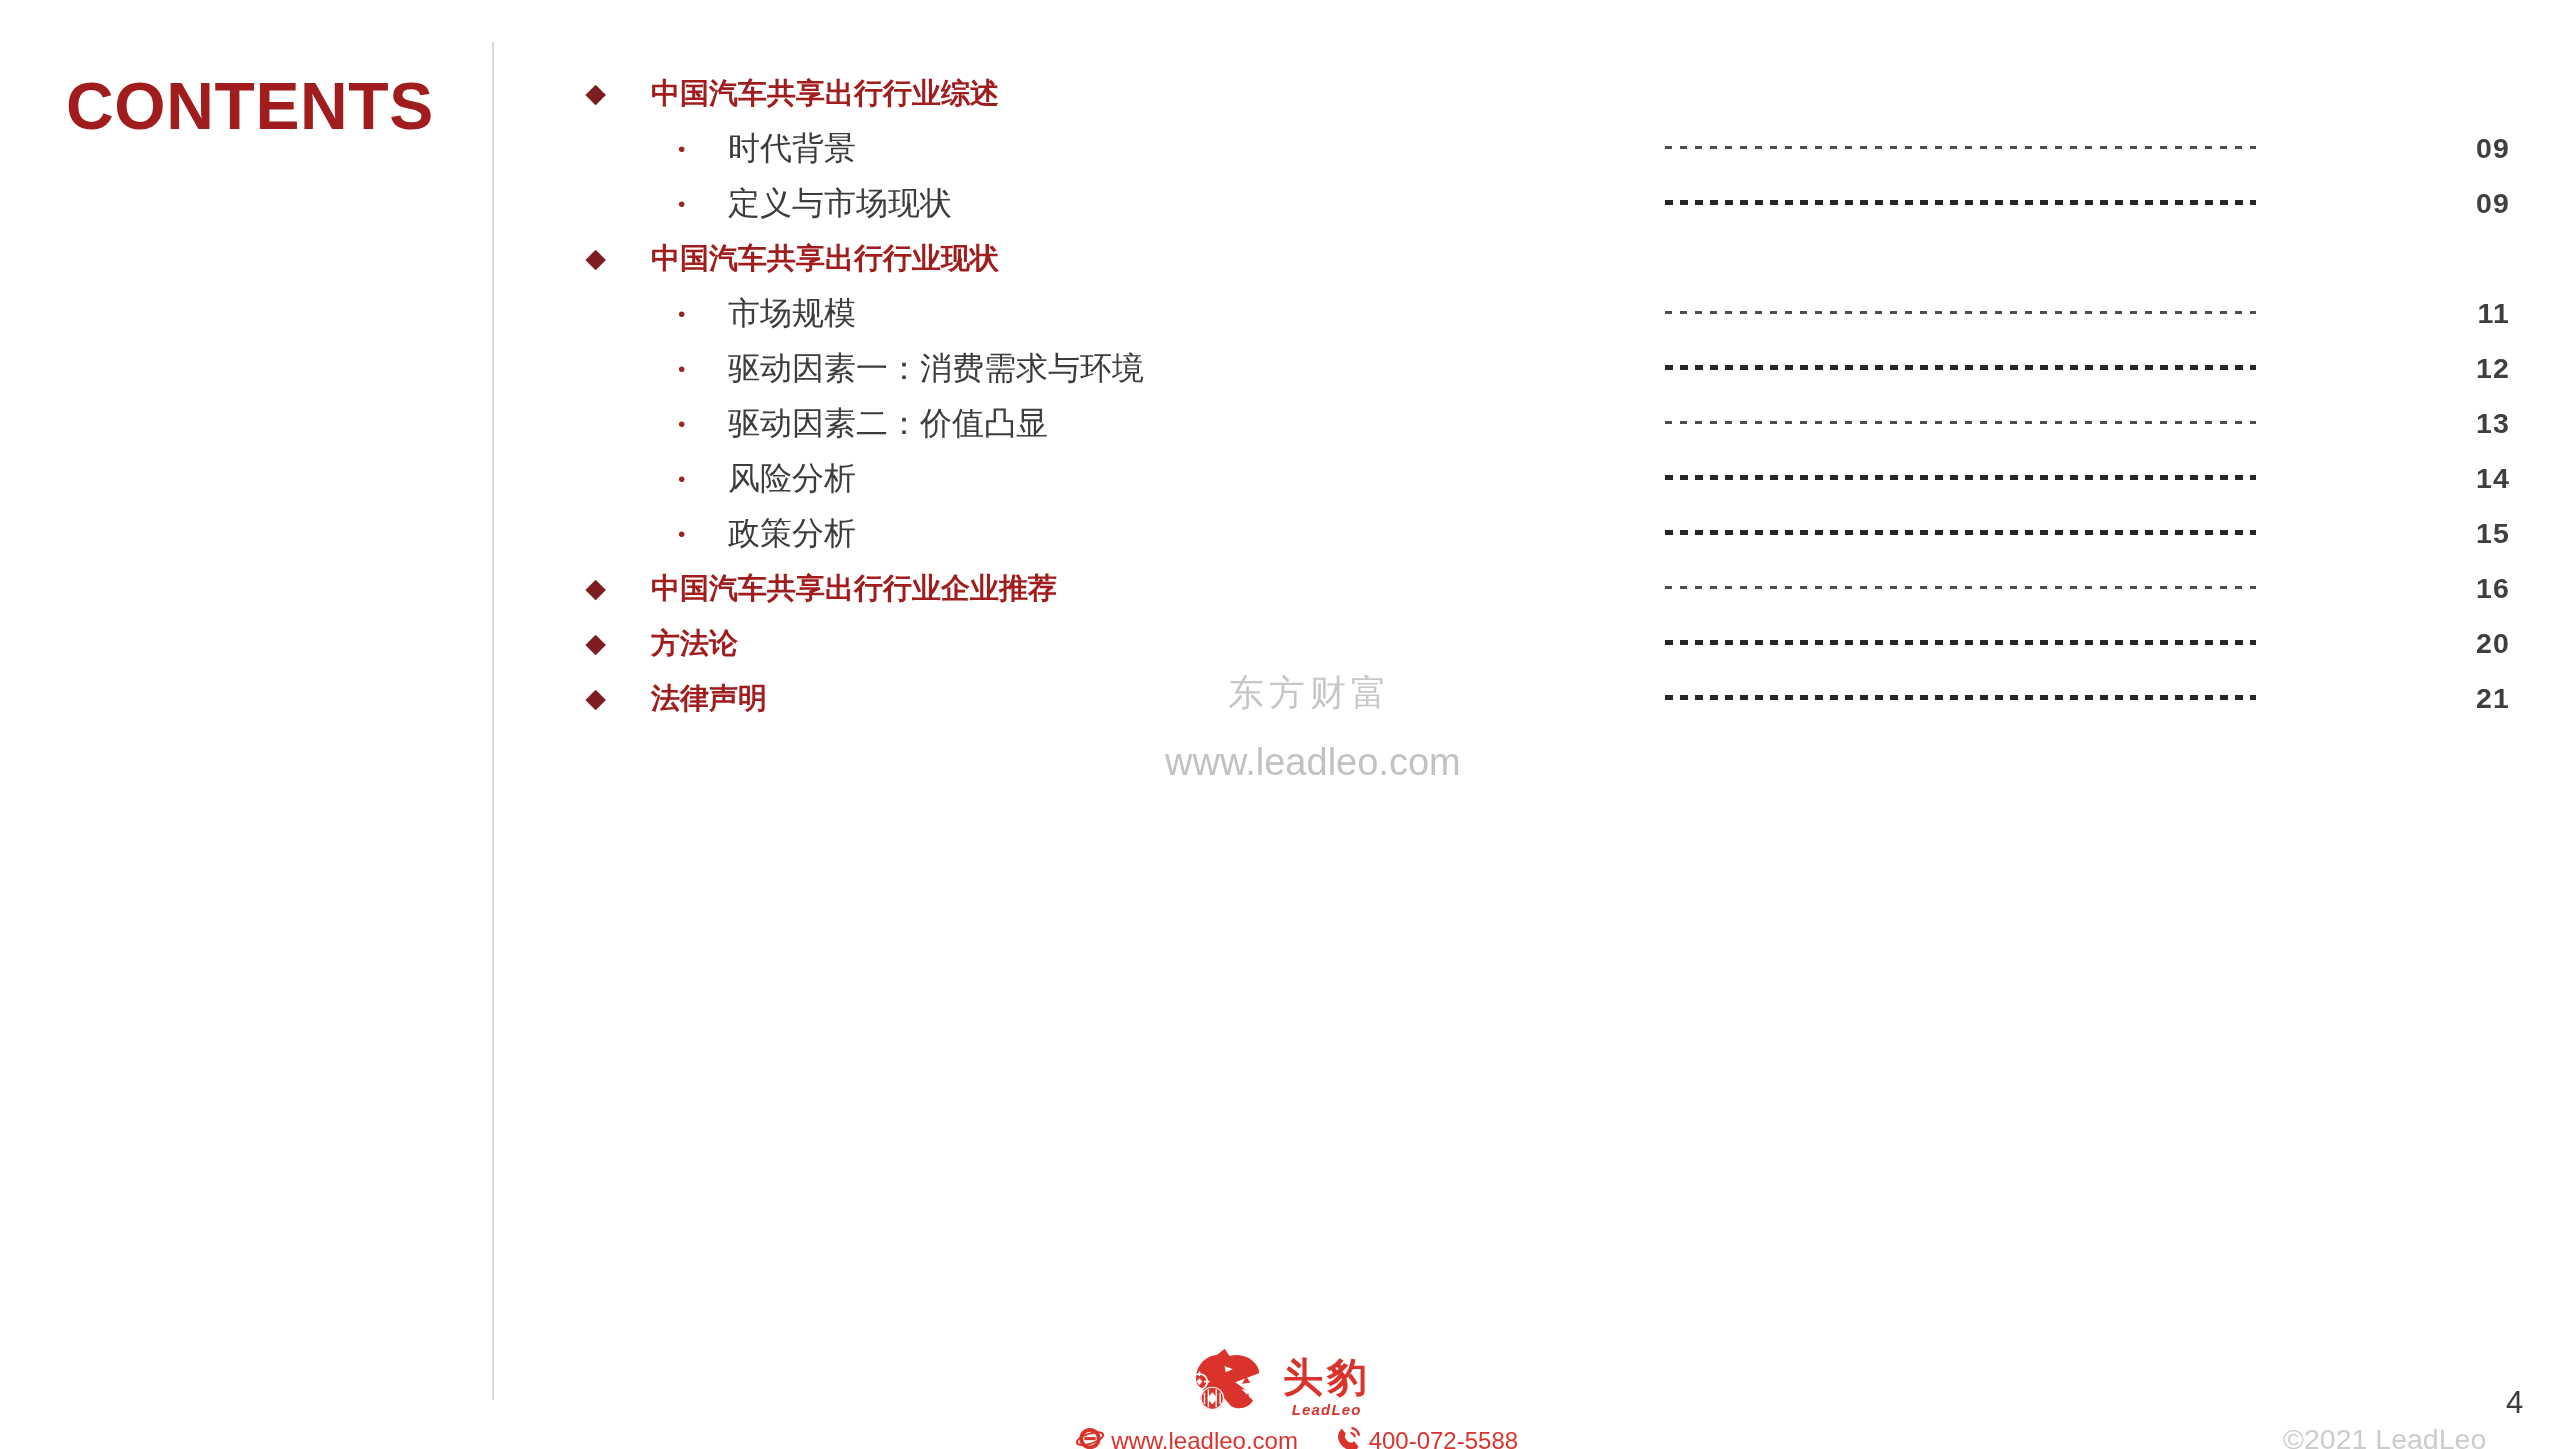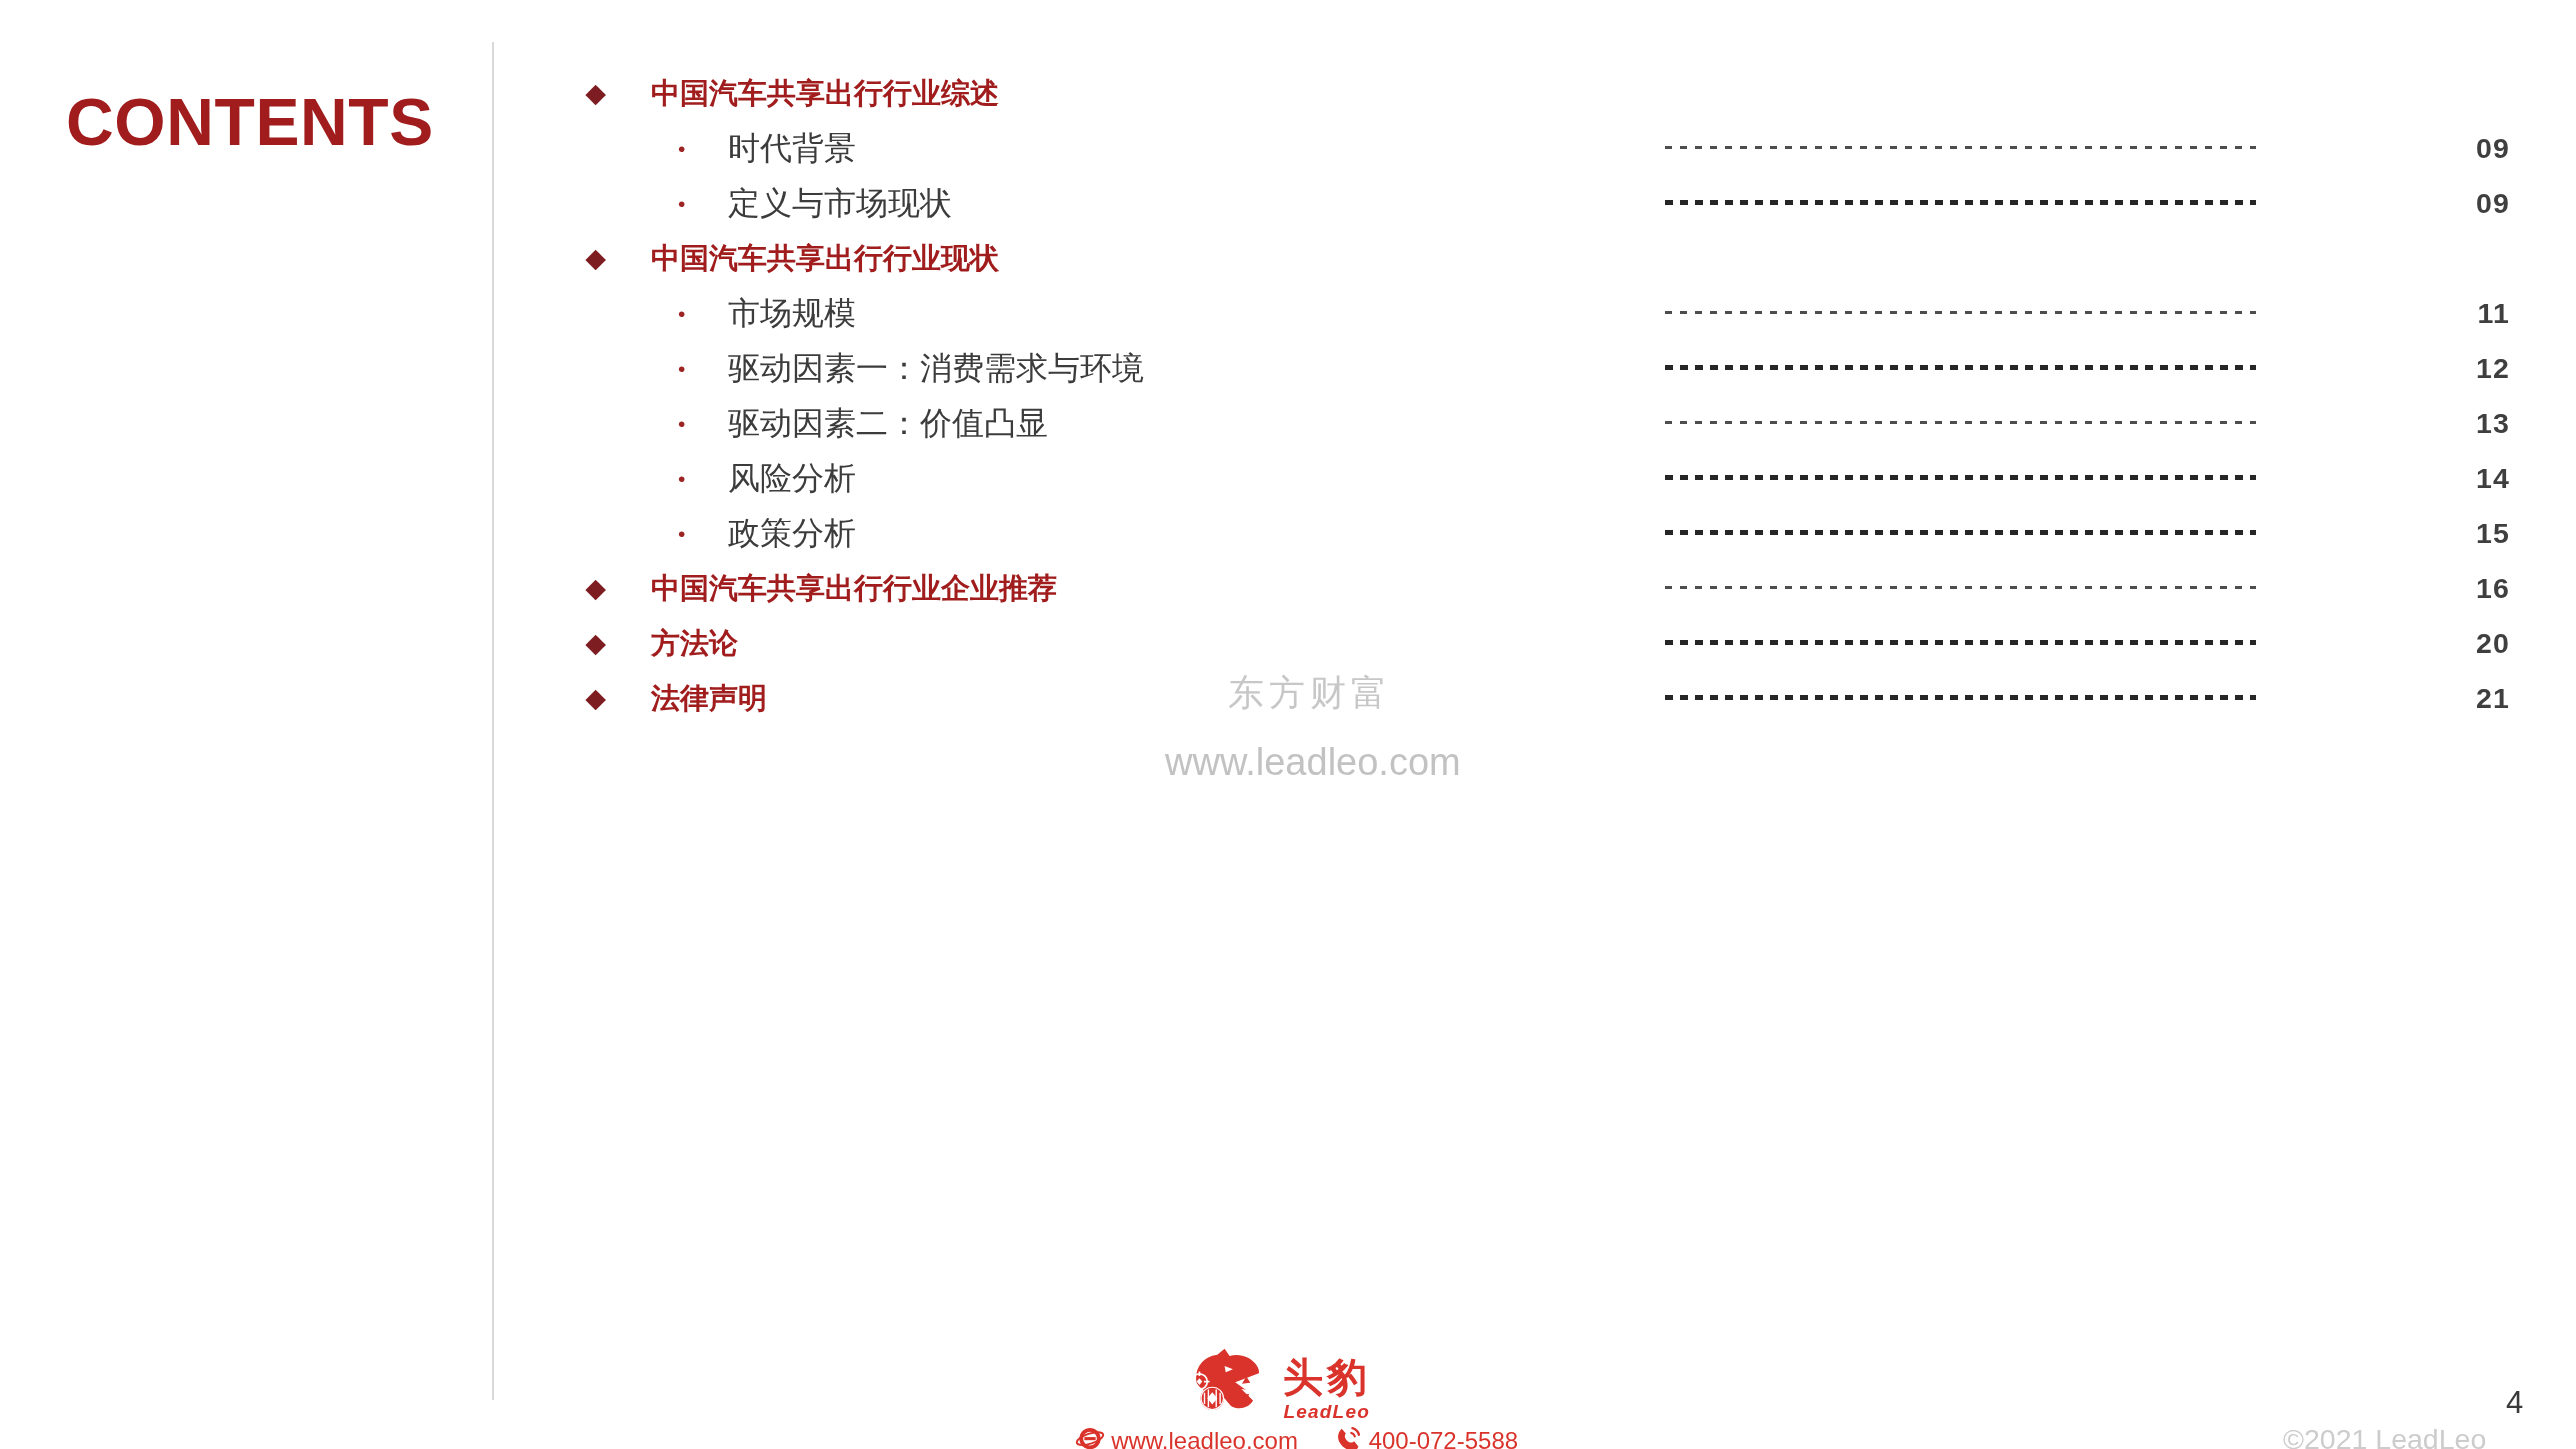--- a/index.html
+++ b/index.html
@@ -11,21 +11,21 @@
   .abs{position:absolute;}
 
   
   .title-block{left:66px;top:73px;}
   .title-zh{
     font-size:69px;font-weight:bold;color:#a11d1d;
     letter-spacing:11px;line-height:1.12;white-space:nowrap;
   }
   .title-en{
     font-size:66px;font-weight:bold;color:#a11d1d;
-    letter-spacing:0.6px;line-height:1.0;margin-top:16px;white-space:nowrap;
+    letter-spacing:0.6px;line-height:1.0;white-space:nowrap;
   }
 
   
   .divider{left:492px;top:42px;width:1.9px;height:1358px;background:#d9d9d9;}
 
   
   .toc{left:584px;top:65px;width:1958px;}
   .toc-row{position:relative;height:55px;}
   .marker,.toc-label,.page-ref{position:absolute;top:50%;transform:translateY(-50%);line-height:1;white-space:nowrap;}
   .marker.diamond{left:1.2px;font-size:27px;color:#7d1d22;}
@@ -39,21 +39,21 @@
 
   
   .wm{color:#c5c5c5;white-space:nowrap;}
   .wm-brand{left:1228px;top:669px;font-size:36px;letter-spacing:5px;color:#c7c7c7;}
   .wm-url{left:1165px;top:741px;font-size:38px;color:#c2c2c2;}
 
   
   .footer-logo{left:1192px;top:1347px;display:flex;align-items:flex-start;gap:8px;}
   .brand-text{margin-left:10px;padding-top:10px;text-align:center;color:#d9332b;}
   .brand-zh{font-size:40px;font-weight:900;letter-spacing:3.7px;line-height:1;}
-  .brand-en{font-size:19px;font-weight:bold;font-style:italic;letter-spacing:1.2px;margin-top:5px;line-height:1;}
+  .brand-en{font-size:15px;font-weight:bold;font-style:italic;letter-spacing:1.2px;margin-top:5px;line-height:1;}
   .contact{left:1075px;top:1423px;display:flex;align-items:center;color:#d9332b;font-size:24px;}
   .contact .txt{line-height:1;white-space:nowrap;}
   .contact .ic{display:inline-block;margin-right:6.2px;}
   .contact .gap{width:36px;}
   .copyright{left:2283px;top:1423px;font-size:28.5px;color:#cccccc;white-space:nowrap;}
   .slide-page-number{left:2506px;top:1385px;font-size:31px;color:#3a3a3a;}
 </style>
 </head>
 <body>
 

